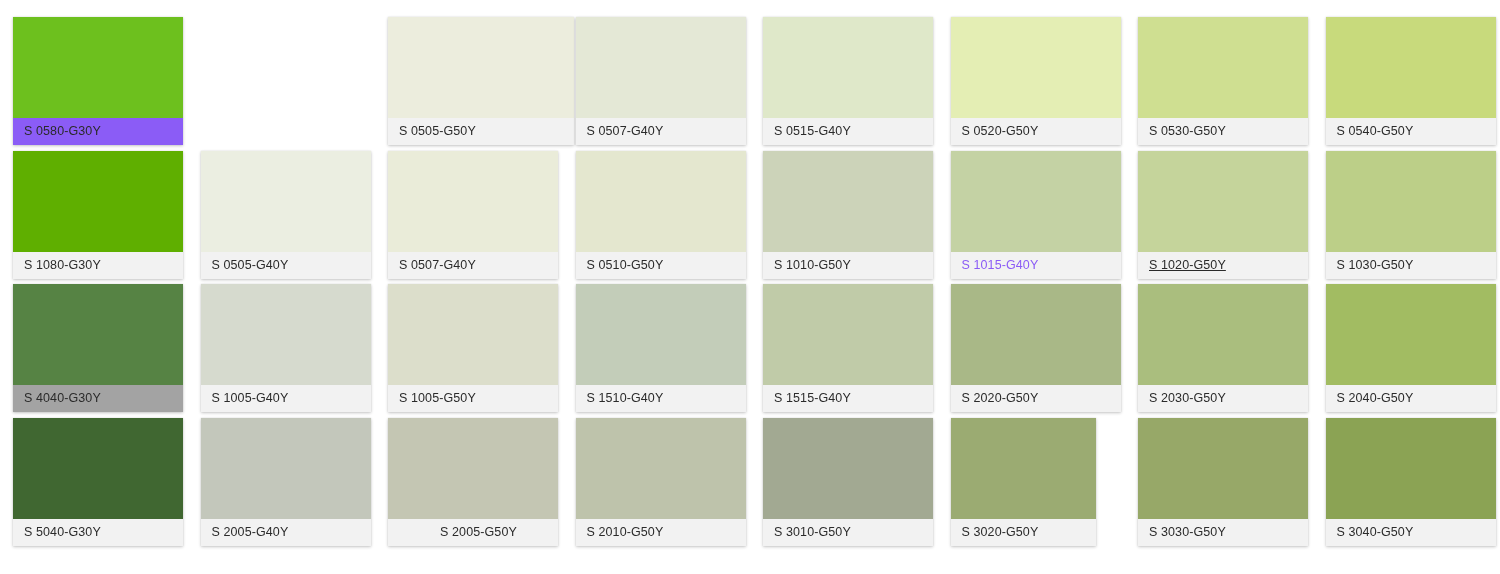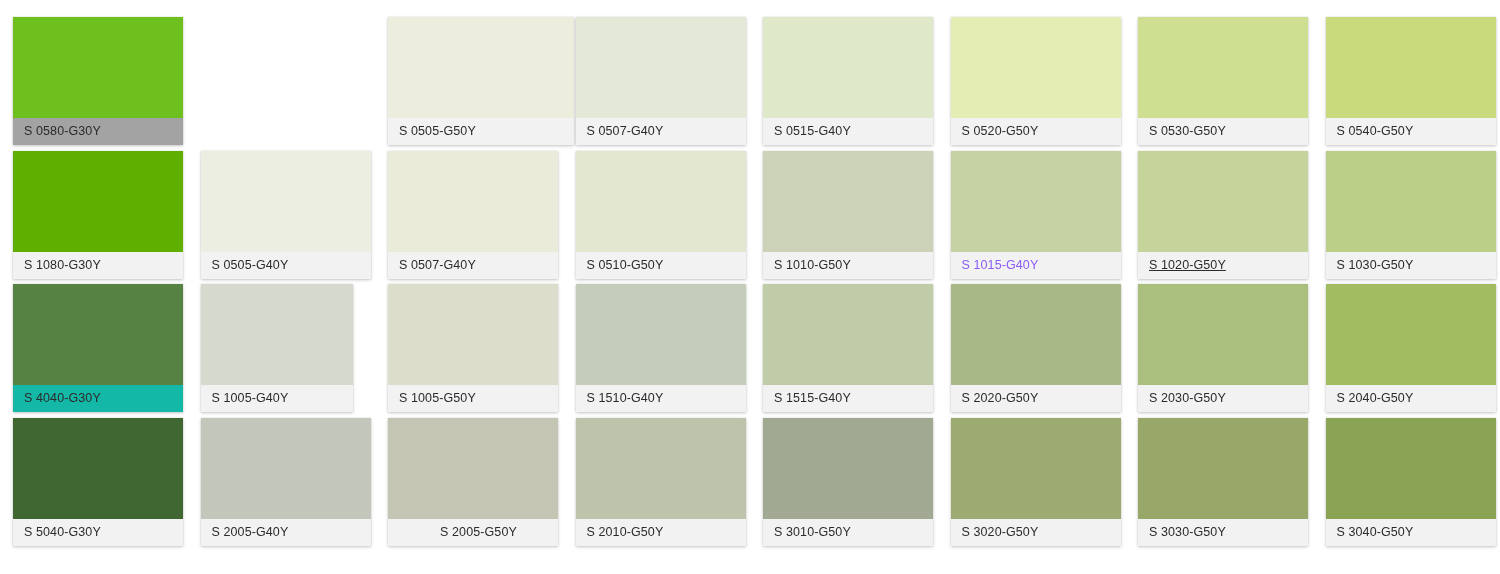--- a/index.html
+++ b/index.html
@@ -59,41 +59,41 @@
     letter-spacing: 0.1px;
   }
 </style>
 </head>
 <body>
 
 <div id="palette-grid" style="background: rgb(255, 255, 255);">
     <div class="swatch-column" style="left: 13px; width: 170px;">
       <div class="swatch-card" style="top: 17px; height: 128px; width: 170px;">
         <div class="swatch-chip" title="S 0580-G30Y" style="height: 101px; background: rgb(109, 192, 30);"></div>
-        <div class="swatch-label" style="height: 27px; line-height: 27px; background: #a3a3a3; color: rgb(43, 43, 43); margin-top: 42px;">S 0580-G30Y</div>
+        <div class="swatch-label" style="height: 27px; line-height: 27px; background: #8b5cf6; color: rgb(43, 43, 43); margin-top: 42px;">S 0580-G30Y</div>
       </div>
       <div class="swatch-card" style="top: 150.5px; height: 128px; width: 170px;">
         <div class="swatch-chip" title="S 1080-G30Y" style="height: 101px; background: rgb(95, 175, 0);"></div>
         <div class="swatch-label" style="height: 27px; line-height: 27px; background: rgb(242, 242, 242); color: rgb(43, 43, 43);">S 1080-G30Y</div>
       </div>
       <div class="swatch-card" style="top: 284px; height: 128px; width: 170px;">
         <div class="swatch-chip" title="S 4040-G30Y" style="height: 101px; background: rgb(86, 131, 68);"></div>
-        <div class="swatch-label" style="height: 27px; line-height: 27px; background: #14b8a6; color: rgb(43, 43, 43);">S 4040-G30Y</div>
+        <div class="swatch-label" style="height: 27px; line-height: 27px; background: #a3a3a3; color: rgb(43, 43, 43);">S 4040-G30Y</div>
       </div>
       <div class="swatch-card" style="top: 417.5px; height: 128px; width: 170px;">
         <div class="swatch-chip" title="S 5040-G30Y" style="height: 101px; background: rgb(64, 103, 49);"></div>
         <div class="swatch-label" style="height: 27px; line-height: 27px; background: rgb(242, 242, 242); color: rgb(43, 43, 43);">S 5040-G30Y</div>
       </div>
     </div>
     <div class="swatch-column" style="left: 200.5px; width: 170px;">
       <div class="swatch-card" style="top: 150.5px; height: 128px; width: 170px;">
         <div class="swatch-chip" title="S 0505-G40Y" style="height: 101px; background: rgb(235, 238, 225);"></div>
         <div class="swatch-label" style="height: 27px; line-height: 27px; background: rgb(242, 242, 242); color: rgb(43, 43, 43);">S 0505-G40Y</div>
       </div>
-      <div class="swatch-card" style="top: 284px; height: 128px; width: 152px;">
+      <div class="swatch-card" style="top: 284px; height: 128px; width: 170px;">
         <div class="swatch-chip" title="S 1005-G40Y" style="height: 101px; background: rgb(214, 218, 206);"></div>
         <div class="swatch-label" style="height: 27px; line-height: 27px; background: rgb(242, 242, 242); color: rgb(43, 43, 43);">S 1005-G40Y</div>
       </div>
       <div class="swatch-card" style="top: 417.5px; height: 128px; width: 170px;">
         <div class="swatch-chip" title="S 2005-G40Y" style="height: 101px; background: rgb(195, 199, 187);"></div>
         <div class="swatch-label" style="height: 27px; line-height: 27px; background: rgb(242, 242, 242); color: rgb(43, 43, 43);">S 2005-G40Y</div>
       </div>
     </div>
     <div class="swatch-column" style="left: 388px; width: 170px;">
       <div class="swatch-card" style="top: 17px; height: 128px; width: 186px;">
@@ -155,21 +155,21 @@
         <div class="swatch-label" style="height: 27px; line-height: 27px; background: rgb(242, 242, 242); color: rgb(43, 43, 43);">S 0520-G50Y</div>
       </div>
       <div class="swatch-card" style="top: 150.5px; height: 128px; width: 170px;">
         <div class="swatch-chip" title="S 1015-G40Y" style="height: 101px; background: rgb(196, 210, 164);"></div>
         <div class="swatch-label" style="height: 27px; line-height: 27px; background: rgb(242, 242, 242); color: #8b5cf6;">S 1015-G40Y</div>
       </div>
       <div class="swatch-card" style="top: 284px; height: 128px; width: 170px;">
         <div class="swatch-chip" title="S 2020-G50Y" style="height: 101px; background: rgb(169, 184, 135);"></div>
         <div class="swatch-label" style="height: 27px; line-height: 27px; background: rgb(242, 242, 242); color: rgb(43, 43, 43);">S 2020-G50Y</div>
       </div>
-      <div class="swatch-card" style="top: 417.5px; height: 128px; width: 170px; padding-left: 24px;">
+      <div class="swatch-card" style="top: 417.5px; height: 128px; width: 145px; padding-left: 24px;">
         <div class="swatch-chip" title="S 3020-G50Y" style="height: 101px; background: rgb(155, 171, 114);"></div>
         <div class="swatch-label" style="height: 27px; line-height: 27px; background: rgb(242, 242, 242); color: rgb(43, 43, 43);">S 3020-G50Y</div>
       </div>
     </div>
     <div class="swatch-column" style="left: 1138px; width: 170px;">
       <div class="swatch-card" style="top: 17px; height: 128px; width: 170px;">
         <div class="swatch-chip" title="S 0530-G50Y" style="height: 101px; background: rgb(207, 223, 145);"></div>
         <div class="swatch-label" style="height: 27px; line-height: 27px; background: rgb(242, 242, 242); color: rgb(43, 43, 43);">S 0530-G50Y</div>
       </div>
       <div class="swatch-card" style="top: 150.5px; height: 128px; width: 170px;">

